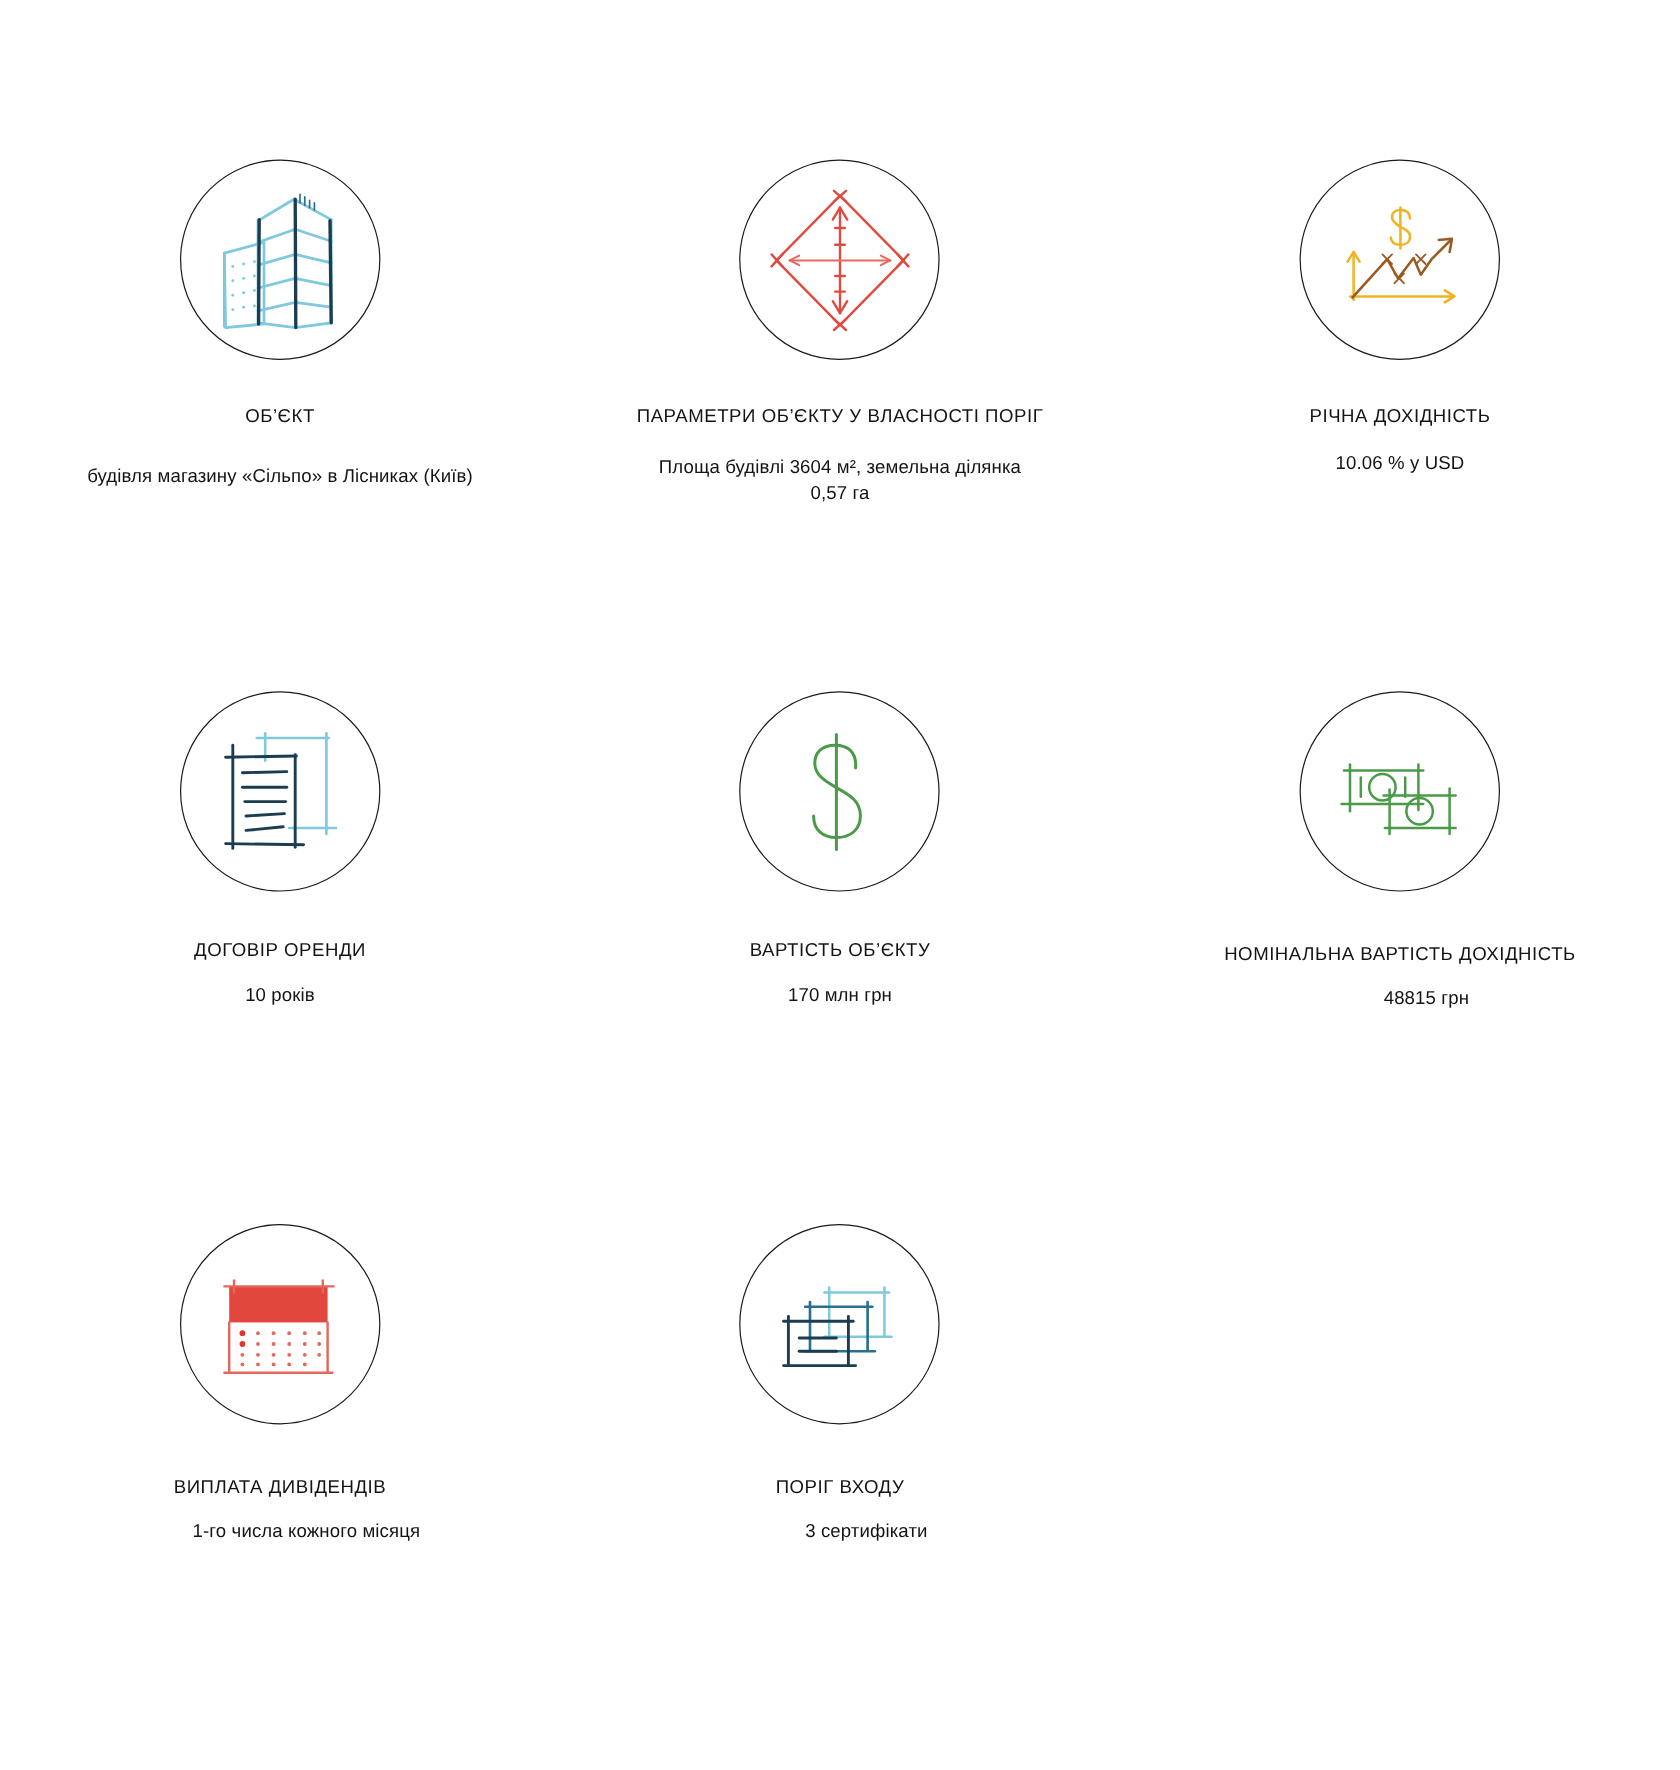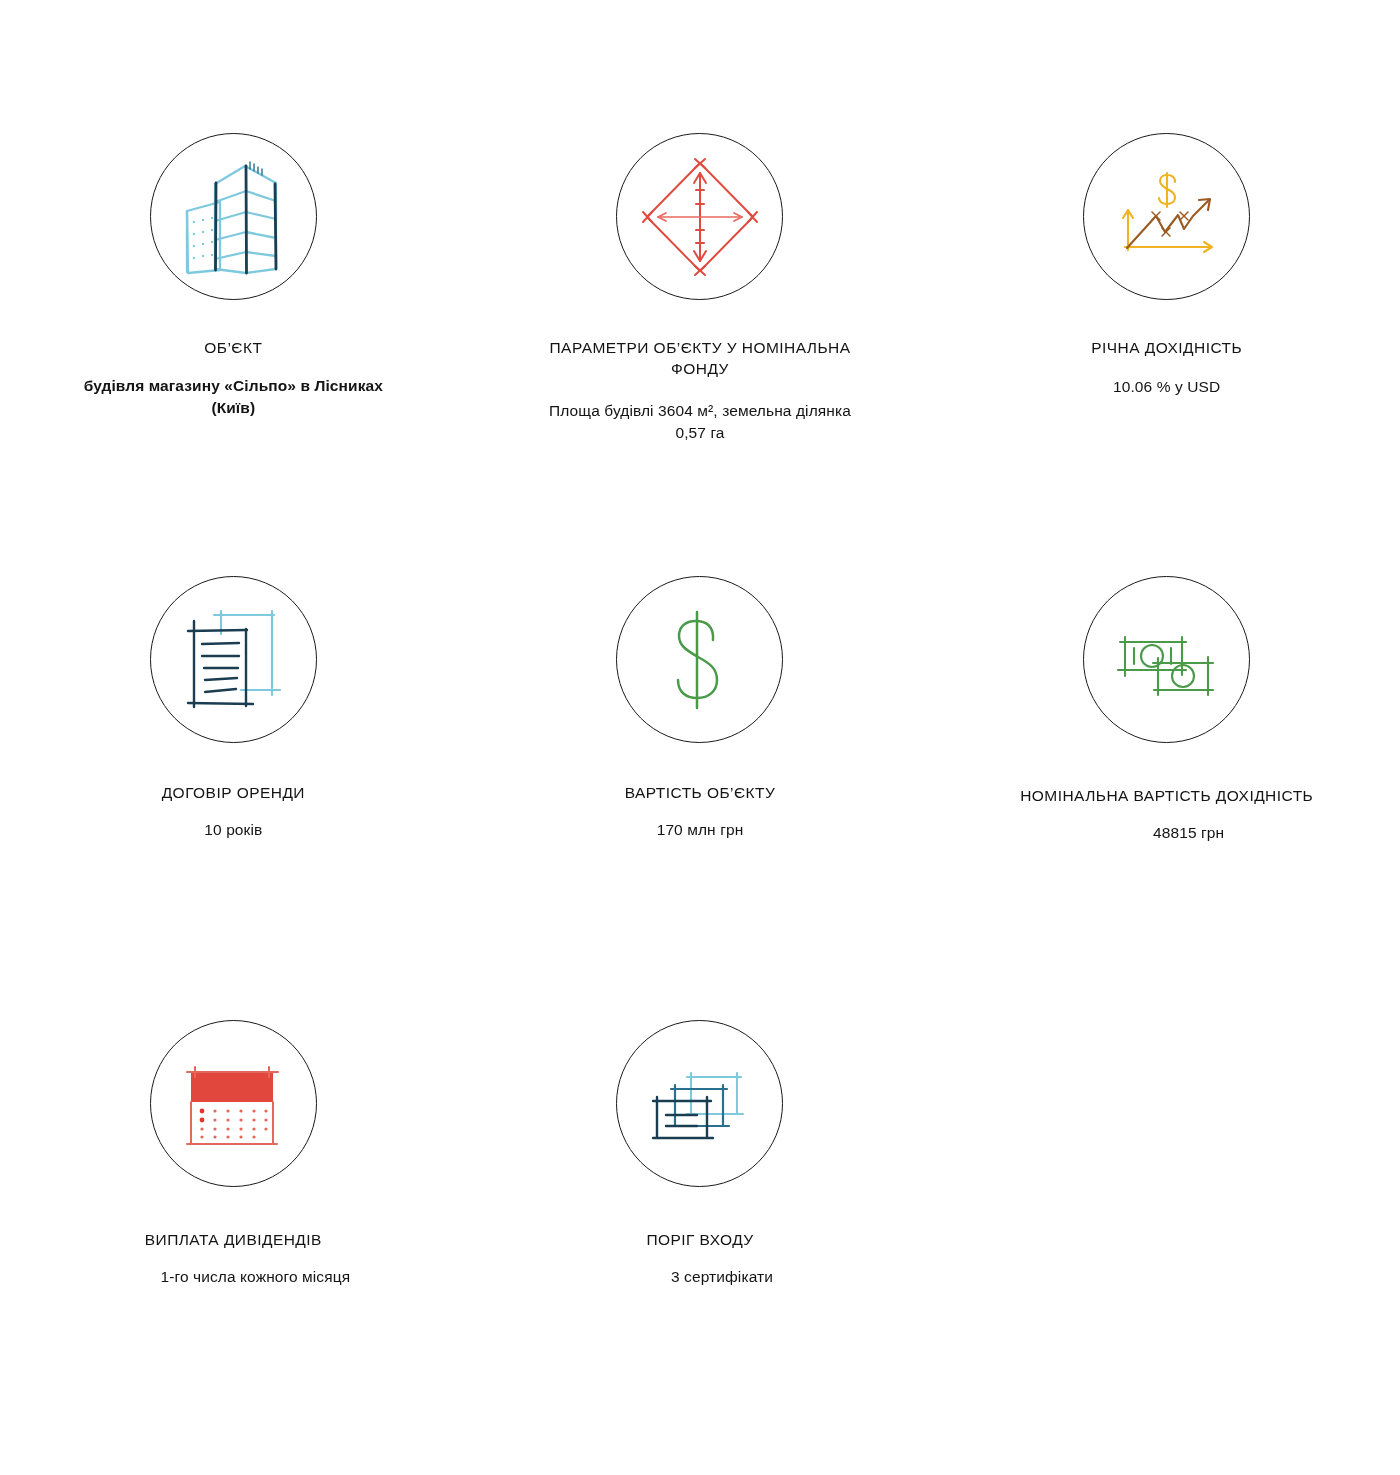--- a/index.html
+++ b/index.html
@@ -64,21 +64,21 @@
     font-size: 15.5px;
     line-height: 22px;
     text-align: center;
     font-weight: 400;
     max-width: 330px;
     color: #141414;
     letter-spacing: 0.1px;
   }
 
   
-  .cell.r1c1 .card-value { margin-top: 17px; font-weight: bold; }
+  .cell.r1c1 .card-value { margin-top: 29px; }
   .cell.r1c2 .card-value { margin-top: 21px; }
   .cell.r1c3 .card-value { margin-top: 18px; }
   .cell.r2 .card-title   { margin-top: 39px; }
   .cell.r2 .card-value   { margin-top: 16px; }
   .cell.r3 .card-title   { margin-top: 42px; }
   .cell.r3 .card-value   { margin-top: 16px; margin-left: 44px; }
   .cell.r3c1 .card-value { margin-top: 16px; }
 </style>
 </head>
 <body>
@@ -164,21 +164,21 @@
             <path d="M71 101 L79 101"></path>
         </g>
 
         <g fill="none" stroke="#e86a5e" stroke-width="1.7" stroke-linecap="round" stroke-linejoin="round">
           <path d="M33 75 L117 75"></path>
           <path d="M41 71 L33 75 L41 79"></path>
           <path d="M109 71 L117 75 L109 79"></path>
         </g>
       </svg>
     </div>
-    <div class="card-title">ПАРАМЕТРИ ОБ’ЄКТУ У НОМІНАЛЬНА ФОНДУ</div>
+    <div class="card-title">ПАРАМЕТРИ ОБ’ЄКТУ У ВЛАСНОСТІ ПОРІГ</div>
     <div class="card-value">Площа будівлі 3604 м², земельна ділянка 0,57 га</div>
   </div>
 
   <div class="cell r1 r1c3">
     <div class="icon-circle">
       <svg width="150" height="150" viewBox="0 0 150 150" aria-hidden="true">
         <g fill="none" stroke-linecap="round" stroke-linejoin="round">
 
           <g stroke="#f0b323" stroke-width="2.1">
             <path d="M36 108 L36 68"></path>

